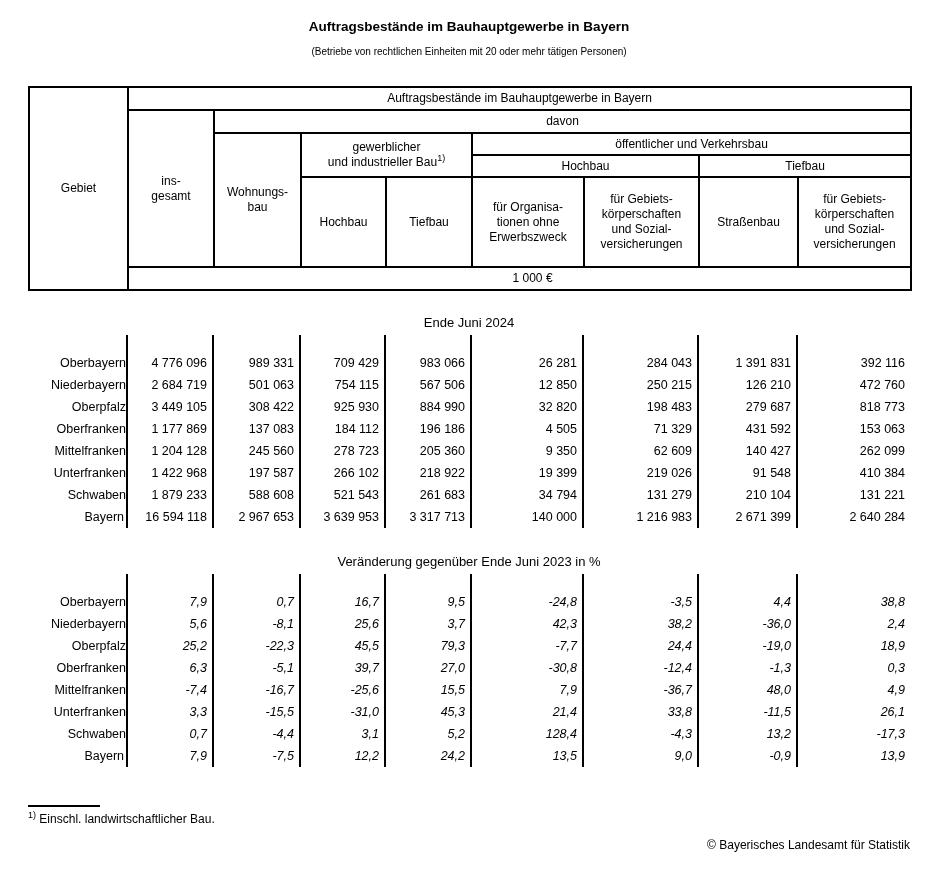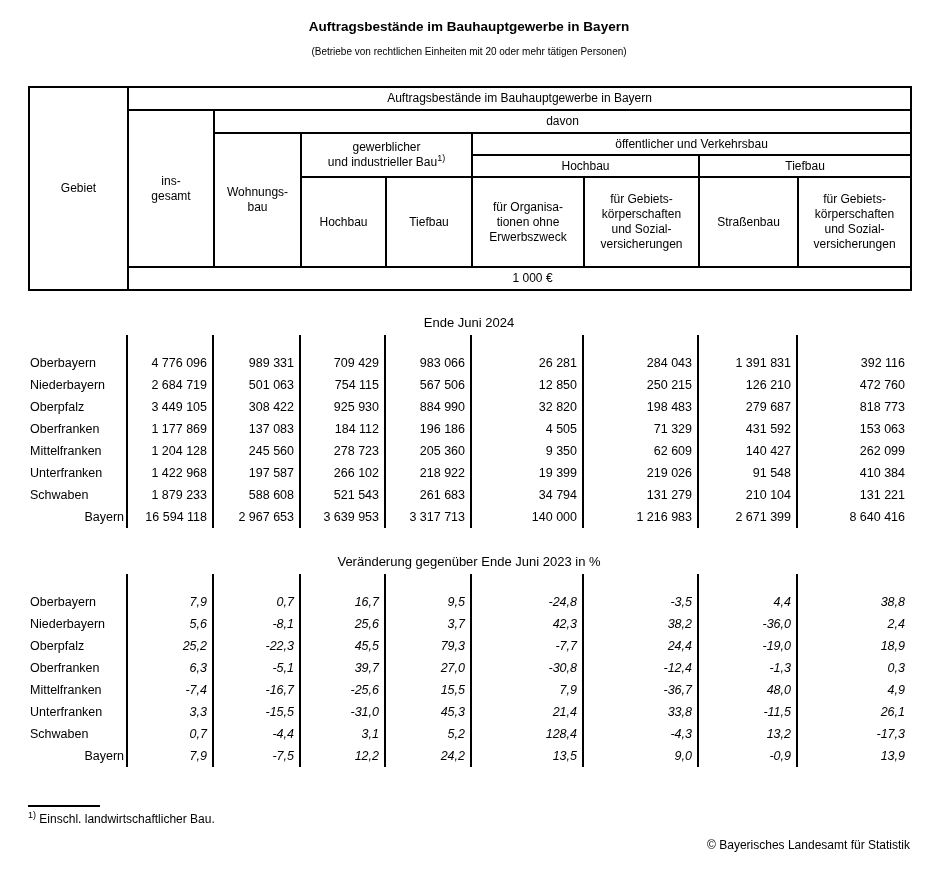--- a/index.html
+++ b/index.html
@@ -38,21 +38,21 @@
   .section-title { text-align: center; font-size: 13px; font-weight: normal; line-height: 15px; }
   .st1 { margin-top: 24px; }
   .st2 { margin-top: 26px; }
 
   
   table.data { margin-top: 5px; }
   table.data td { border-right: 2px solid #000; padding: 0; vertical-align: middle; font-size: 12.5px; }
   table.data td:last-child { border-right: none; }
   table.data tr.spacer td { height: 17px; }
   table.data tr.drow td { height: 22px; }
-  table.data td.lbl { text-align: left; padding-left: 2px; }
+  table.data td.lbl { text-align: right; padding-left: 2px; }
   table.data td.num { text-align: right; padding-right: 5px; }
   table.data td.bold { font-weight: normal; }
   table.data td.bold.lbl { text-align: right; padding-right: 2px; }
   table.data.italic-vals td.num { font-style: italic; }
 
   .footnote-rule { margin-top: 38px; width: 72px; border-top: 2px solid #000; }
   .footnote { margin-top: 5px; font-size: 12px; line-height: 15px; }
   .copyright { margin-top: 11px; text-align: right; font-size: 12px; line-height: 15px; }
 </style>
 </head>
@@ -221,21 +221,21 @@
         </tr>
         <tr class="drow">
           <td class="lbl bold">Bayern</td>
           <td class="num bold">16 594 118</td>
           <td class="num bold">2 967 653</td>
           <td class="num bold">3 639 953</td>
           <td class="num bold">3 317 713</td>
           <td class="num bold">140 000</td>
           <td class="num bold">1 216 983</td>
           <td class="num bold">2 671 399</td>
-          <td class="num bold">8 640 416</td>
+          <td class="num bold">2 640 284</td>
         </tr>
       </tbody>
   </table>
 
   <div class="section-title st2">Veränderung gegenüber Ende Juni 2023 in %</div>
   <table class="data italic-vals">
     <colgroup>
       <col class="c1">
         <col class="c2">
         <col class="c3">

